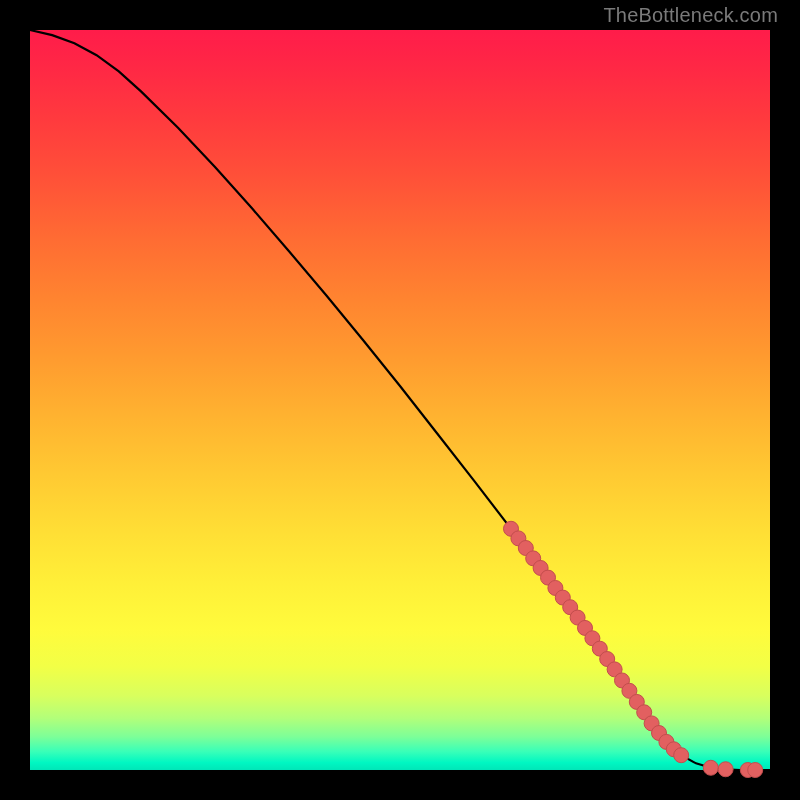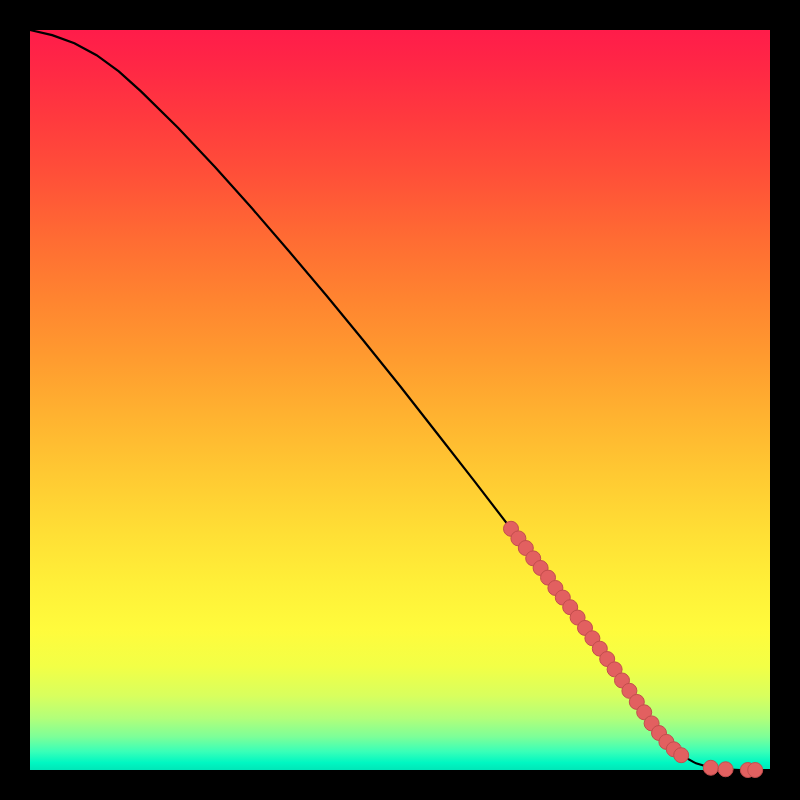--- a/index.html
+++ b/index.html
@@ -72,20 +72,21 @@
     font-size: 20px;
     font-weight: 500;
     letter-spacing: 0.2px;
     user-select: none;
   }
 </style>
 </head>
 <body>
 
 <div class="frame">
+  <div class="watermark">TheBottleneck.com</div>
   <div class="plot-area">
     <svg class="chart" viewBox="0 0 740 740">
       <path id="curvePath" class="curve" d="M0.00 0.00 L22.20 5.18 L44.40 13.32 L66.60 25.16 L88.80 41.44 L111.00 61.42 L148.00 97.68 L185.00 136.90 L222.00 178.34 L259.00 221.26 L296.00 264.92 L333.00 310.06 L370.00 355.94 L407.00 403.30 L444.00 450.66 L481.00 498.76 L518.00 547.60 L555.00 597.92 L592.00 650.46 L606.80 671.92 L621.60 693.38 L636.40 711.88 L651.20 725.20 L666.00 733.34 L680.80 737.78 L695.60 739.26 L710.40 740.00 L725.20 740.00 L740.00 740.00"></path>
       <g id="markerGroup">
           <circle cx="481.00" cy="498.76" r="7.5" class="marker"></circle>
           <circle cx="488.40" cy="508.38" r="7.5" class="marker"></circle>
           <circle cx="495.80" cy="518.00" r="7.5" class="marker"></circle>
           <circle cx="503.20" cy="528.36" r="7.5" class="marker"></circle>
           <circle cx="510.60" cy="537.98" r="7.5" class="marker"></circle>
           <circle cx="518.00" cy="547.60" r="7.5" class="marker"></circle>

